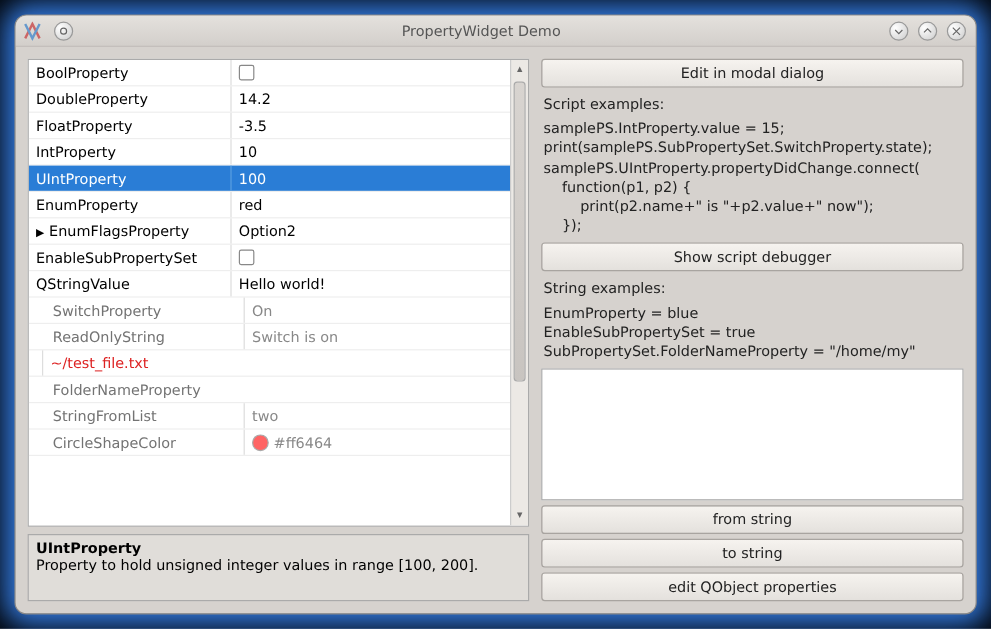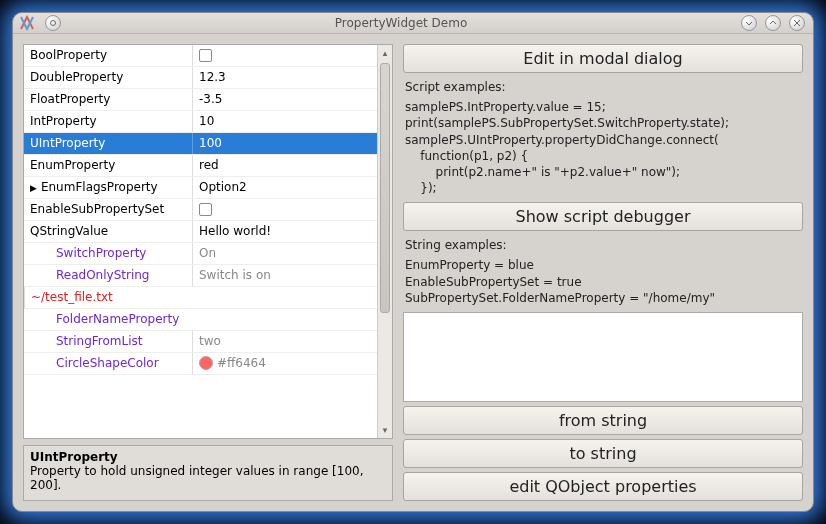--- a/index.html
+++ b/index.html
@@ -56,21 +56,21 @@
     width: 16px; height:16px;
     margin-right: 4px;
   }
   .content {
     flex: 1;
     display: flex;
     padding: 10px;
     gap: 10px;
   }
   .left-col {
-    width: 370px;
+    width: 418px;
     display: flex;
     flex-direction: column;
     gap: 6px;
     justify-content: flex-end;
   }
   .right-col {
     flex: 1;
     display: flex;
     flex-direction: column;
     gap: 4px;
@@ -111,22 +111,22 @@
   .prop-row.selected {
     background: #2a7dd6;
     color: #fff;
   }
   .prop-row.selected .val { border-left-color: #5aa0e0; }
   .prop-row.group {
     background: #e8e5e1;
     color: #888;
     font-weight: bold;
   }
-  .prop-row.sub .name { padding-left: 32px; color: #6d28d9; }
-  .prop-row.sub .val { color: #888; }
+  .prop-row.sub .name { padding-left: 20px; color: #737373; }
+  .prop-row.sub .val { color: #888; margin-left: 11px; }
   .prop-row .val.red { color: #d22; }
   .tri { display:inline-block; margin-right:4px; font-size:9px; }
   .checkbox {
     width: 13px; height: 13px;
     border: 1px solid #888;
     background: #fff;
     border-radius: 2px;
   }
   .colordot {
     width: 14px; height: 14px;
@@ -161,21 +161,21 @@
     padding: 4px 6px;
     font-size: 12px;
     height: 56px;
   }
   .desc-box .dt { font-weight: bold; }
   .btn {
     background: linear-gradient(#f6f3ef, #e4e1dd);
     border: 1px solid #a8a4a0;
     border-radius: 3px;
     padding: 4px 8px;
-    font-size: 16px;
+    font-size: 12px;
     text-align: center;
     cursor: pointer;
     color: #222;
   }
   .script-text {
     font-size: 12px;
     color: #222;
     line-height: 1.35;
     white-space: pre;
     padding: 2px 2px;
@@ -229,21 +229,21 @@
         <div class="prop-scroll" id="prop-rows">
             <div class="prop-row">
               <div class="name"><span>BoolProperty</span></div>
               <div class="val">
                 <span class="checkbox"></span>
               </div>
             </div>
             <div class="prop-row">
               <div class="name"><span>DoubleProperty</span></div>
               <div class="val">
-                <span>12.3</span>
+                <span>14.2</span>
               </div>
             </div>
             <div class="prop-row">
               <div class="name"><span>FloatProperty</span></div>
               <div class="val">
                 <span>-3.5</span>
               </div>
             </div>
             <div class="prop-row">
               <div class="name"><span>IntProperty</span></div>

